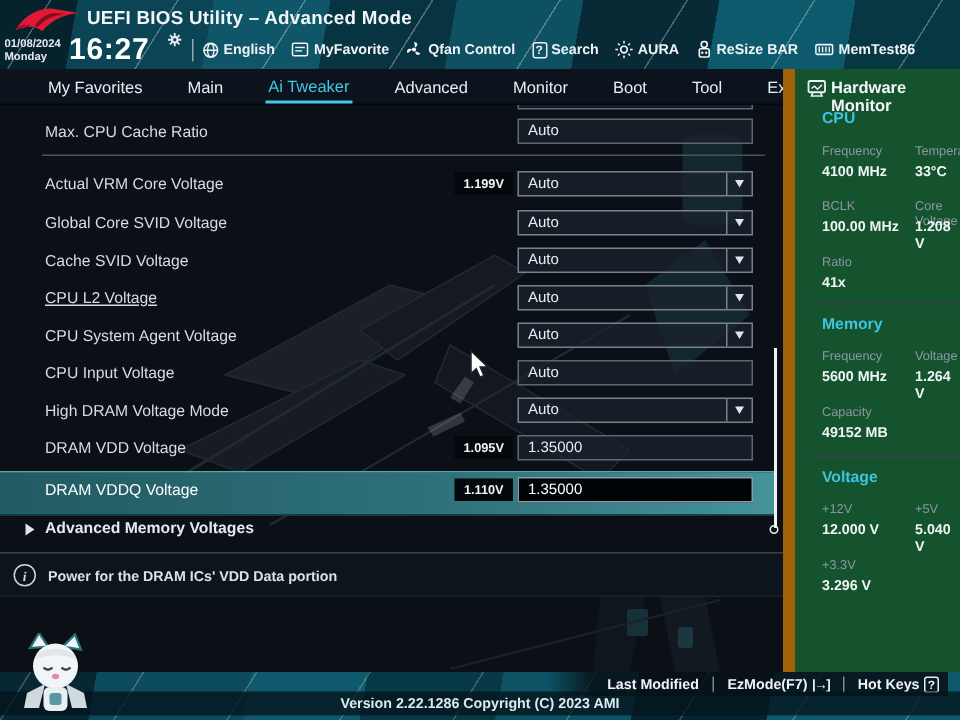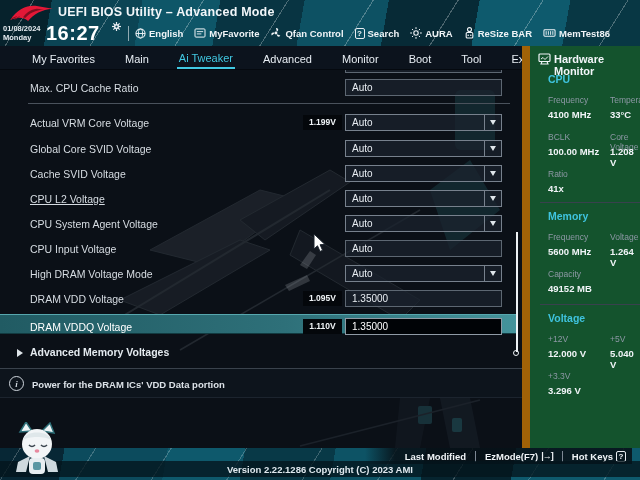--- a/index.html
+++ b/index.html
@@ -53,21 +53,21 @@
     border-left:1px solid #77818d; display:flex; align-items:center; justify-content:center;
   }
   .caret-down { width:0; height:0; border-left:3.5px solid transparent; border-right:3.5px solid transparent; border-top:5px solid #dfe5ea; }
   .badge {
     position:absolute; left:303px; width:39px; height:15px;
     background:#04070b; color:#f0f4f7; font-size:8.5px; font-weight:bold;
     text-align:center; line-height:15px;
   }
   .divider { position:absolute; left:28px; width:482px; height:1px; background:#4a525c; }
   .hl-row {
-    position:absolute; left:0; top:311px; width:517px; height:20px;
+    position:absolute; left:0; top:311px; width:517px; height:30px;
     background:linear-gradient(90deg, #215b63 0%, #2e7079 55%, #44939b 100%);
     border-top:1px solid #57a7ae; border-bottom:1px solid #123a40;
   }
   .hl-row .row-label { top:6px; color:#ffffff; }
   .field.selected { background:#000306; border-color:#8f9aa5; color:#ffffff; top:3px; }
   .submenu { position:absolute; left:30px; top:344px; font-size:10.5px; font-weight:bold; color:#e4eaef; cursor:pointer; }
   .submenu-arrow {
     position:absolute; left:17px; top:347px; width:0; height:0;
     border-top:4px solid transparent; border-bottom:4px solid transparent; border-left:6px solid #dfe5ea;
   }

